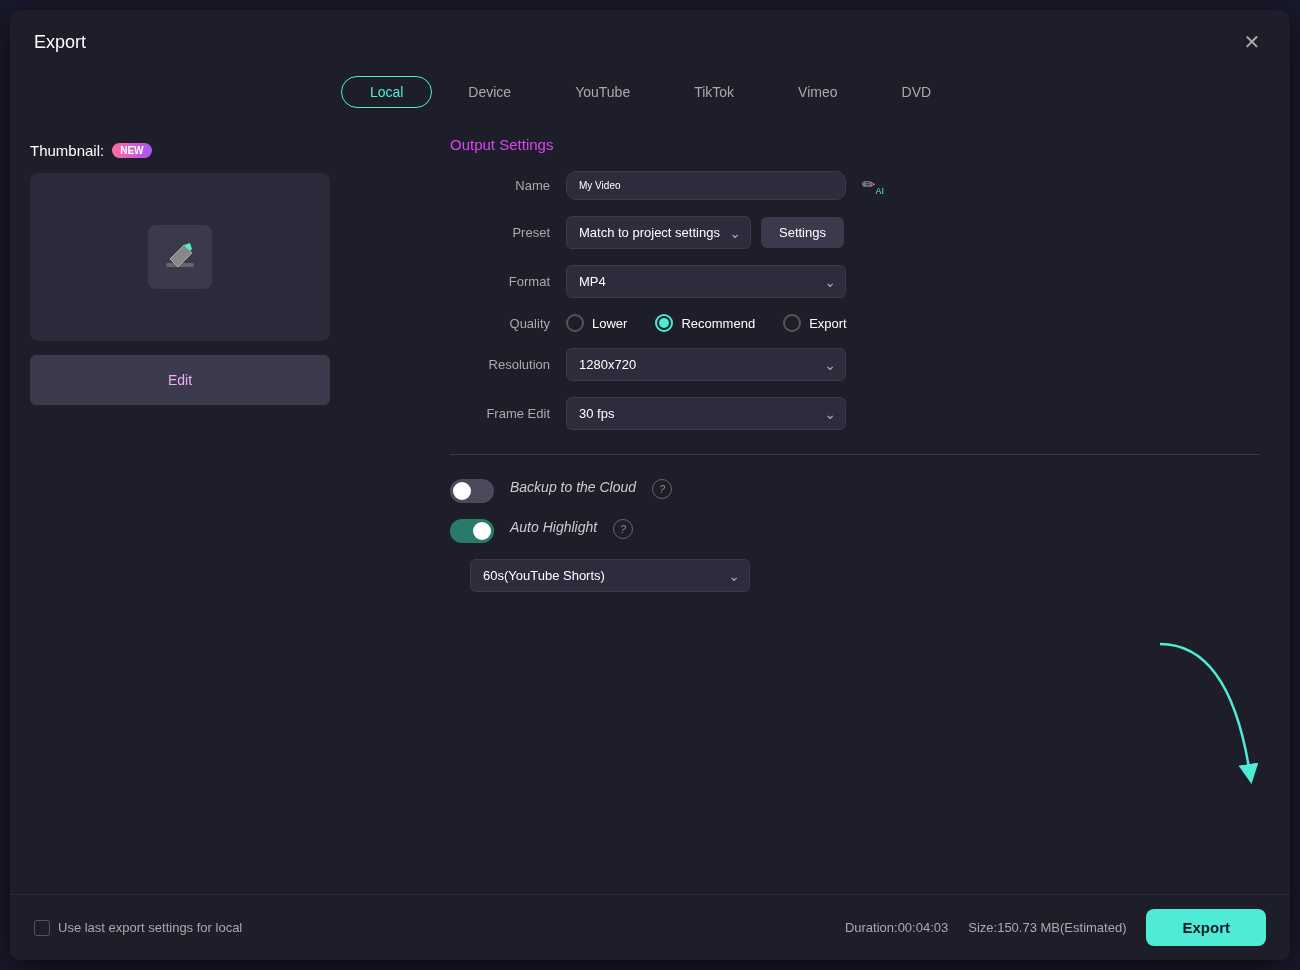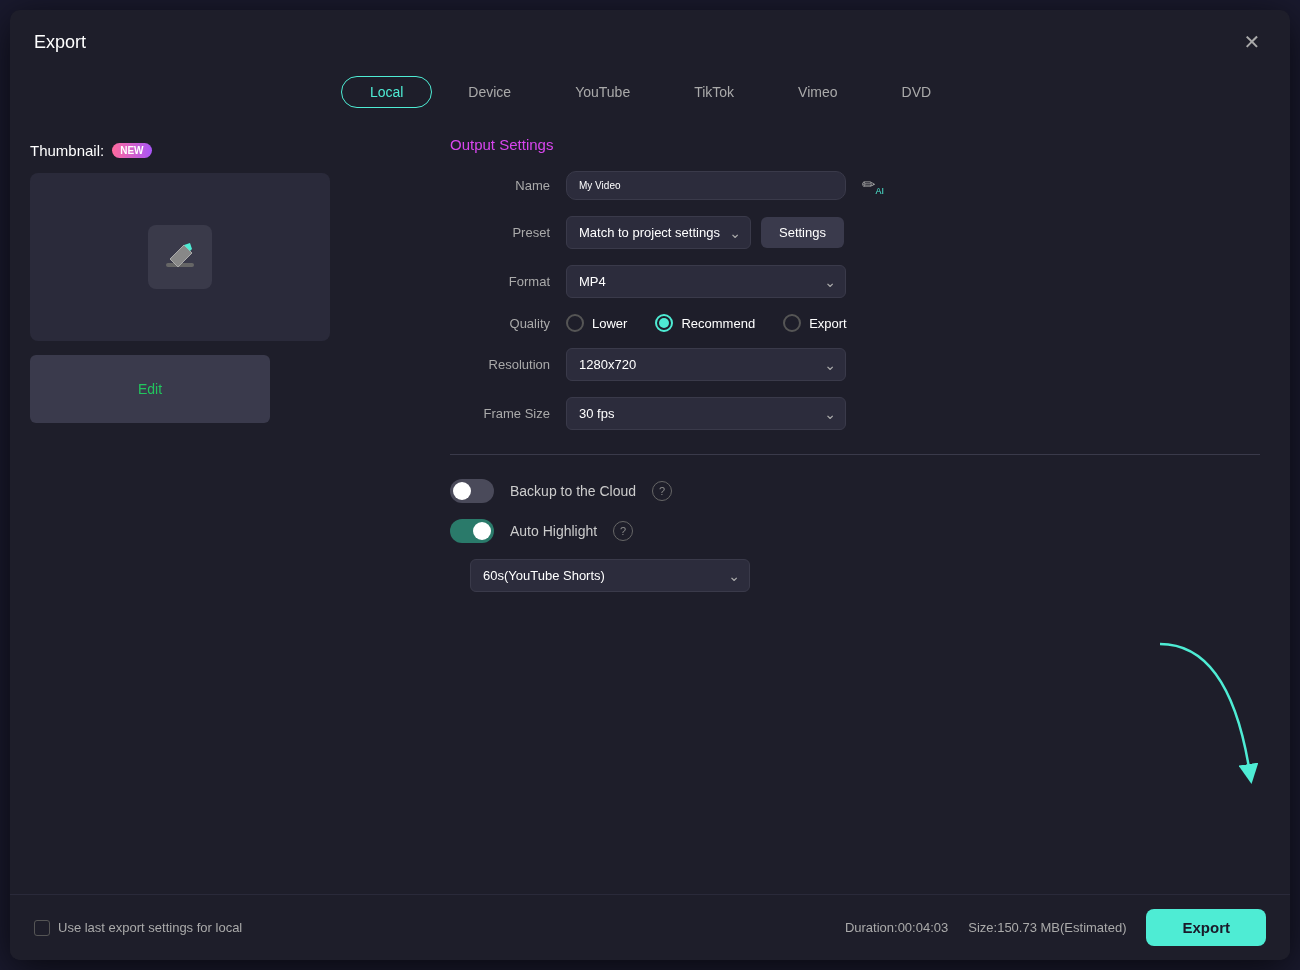--- a/index.html
+++ b/index.html
@@ -127,26 +127,26 @@
       width: 64px;
       height: 64px;
       background: #3a3a4a;
       border-radius: 8px;
       display: flex;
       align-items: center;
       justify-content: center;
     }
 
     .edit-btn {
-      width: 240px;
-      padding: 26px 0;
+      width: 300px;
+      padding: 17px 0;
       background: #3a3a4c;
       border: none;
       border-radius: 6px;
-      color: #22c55e;
+      color: #f0abfc;
       font-size: 14px;
       cursor: pointer;
     }
 
     
     .right-panel {
       flex: 1;
       display: flex;
       flex-direction: column;
       padding: 4px 10px 0 20px;
@@ -304,23 +304,24 @@
     }
 
     .divider {
       height: 1px;
       background: #3a3a4a;
       margin: 8px 0;
     }
 
     .toggle-row {
       display: flex;
-      align-items: center;
+      align-items: flex-start;
       gap: 16px;
       margin-left: 20px;
+      font-style: italic;
     }
 
     .toggle {
       width: 44px;
       height: 24px;
       border-radius: 12px;
       position: relative;
       cursor: pointer;
       flex-shrink: 0;
     }
@@ -509,21 +510,21 @@
         <div class="setting-row">
           <span class="setting-label">Resolution</span>
           <div class="select-wrapper">
             <select>
               <option>1280x720</option>
             </select>
           </div>
         </div>
 
         <div class="setting-row">
-          <span class="setting-label">Frame Size</span>
+          <span class="setting-label">Frame Edit</span>
           <div class="select-wrapper">
             <select>
               <option>30 fps</option>
             </select>
           </div>
         </div>
 
         <div class="divider"></div>
 
         <div class="toggle-row" style="margin-left:0;">

